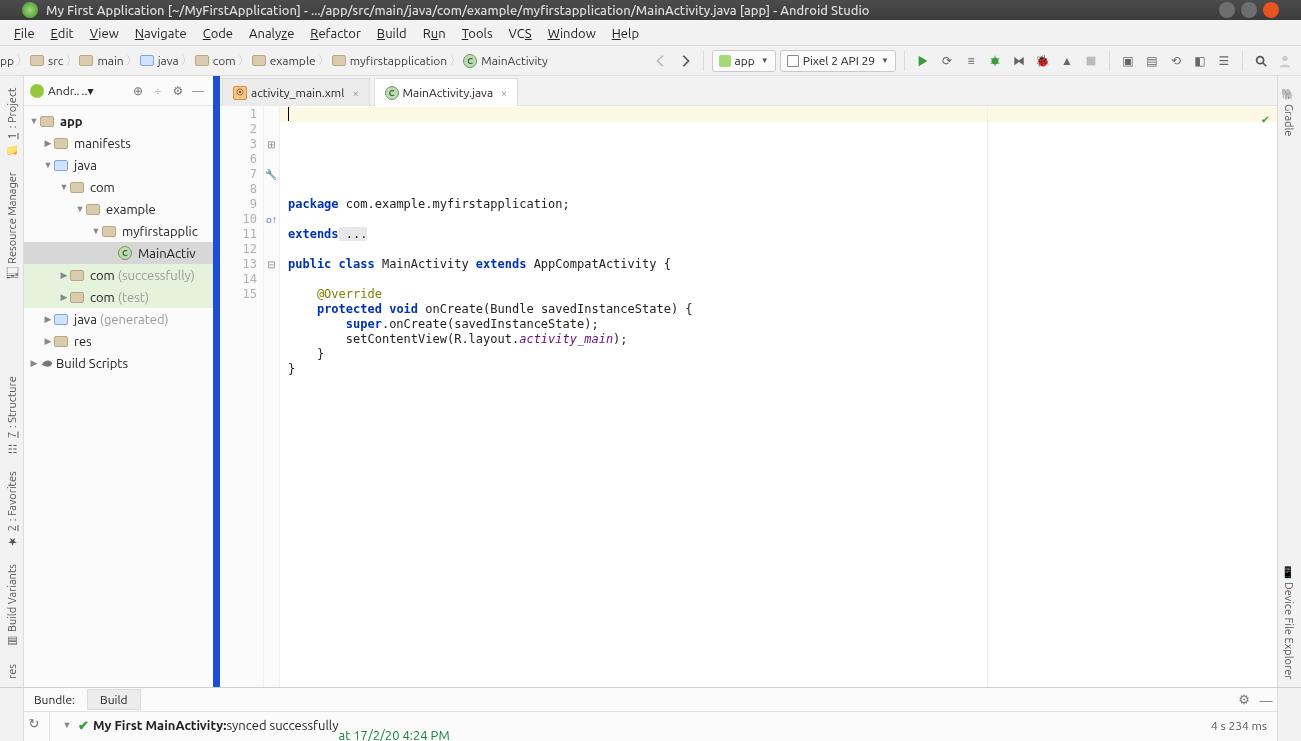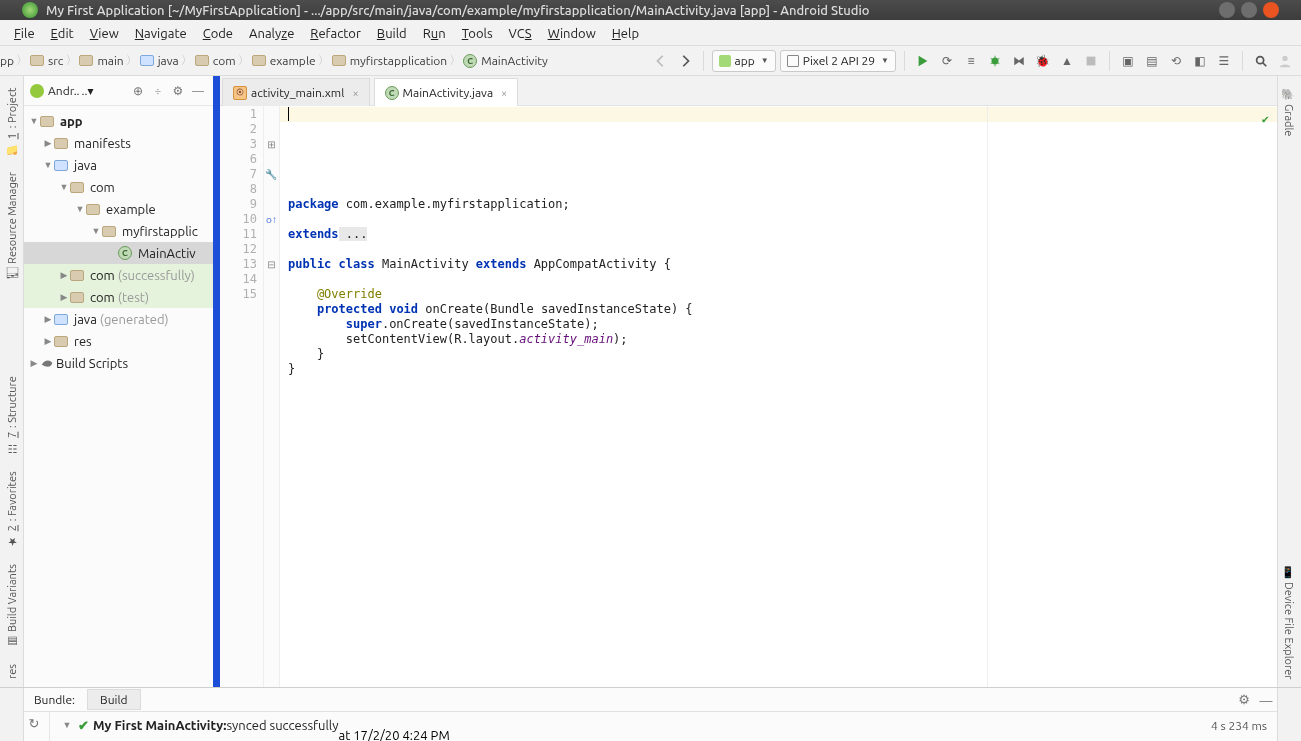--- a/index.html
+++ b/index.html
@@ -102,21 +102,21 @@
   .bp-header .sp{flex:1;}
   .bp-header .hicon{ width:18px; height:18px; display:flex;align-items:center;justify-content:center; color:#777; margin:0 2px;}
   .bp-body { flex:1; display:flex;}
   .bp-icon-col{ width:26px; border-right:1px solid #e6e6e6; display:flex; flex-direction:column; align-items:center; padding-top:4px; gap:8px;}
   .bp-icon-col .ic{ width:16px; height:16px; color:#777;}
   .build-tree{ flex:1; padding:4px 10px; font-size:13px; position:relative;}
   .build-row{ display:flex; align-items:center; height:18px;}
   .build-row .arrow{ width:14px; color:#888; font-size:9px; text-align:center;}
   .build-row .chk2{ color:#3a9c3a; margin:0 4px; font-weight:bold;}
   .build-row .time{ margin-left:auto; color:#555; font-size:12px;}
-  .build-row .gray{ color:#000000;margin-top:20px;}
+  .build-row .gray{ color:#15803d;margin-top:20px;}
   .indentb-0{}
   .bp-rightpad{ width:24px; background:#f2f2f2; border-left:1px solid #dcdcdc;}
   
   svg{ pointer-events:none;}
 </style>
 </head>
 <body>
 
 <div class="titlebar">
   <span class="studio-ico"></span>

